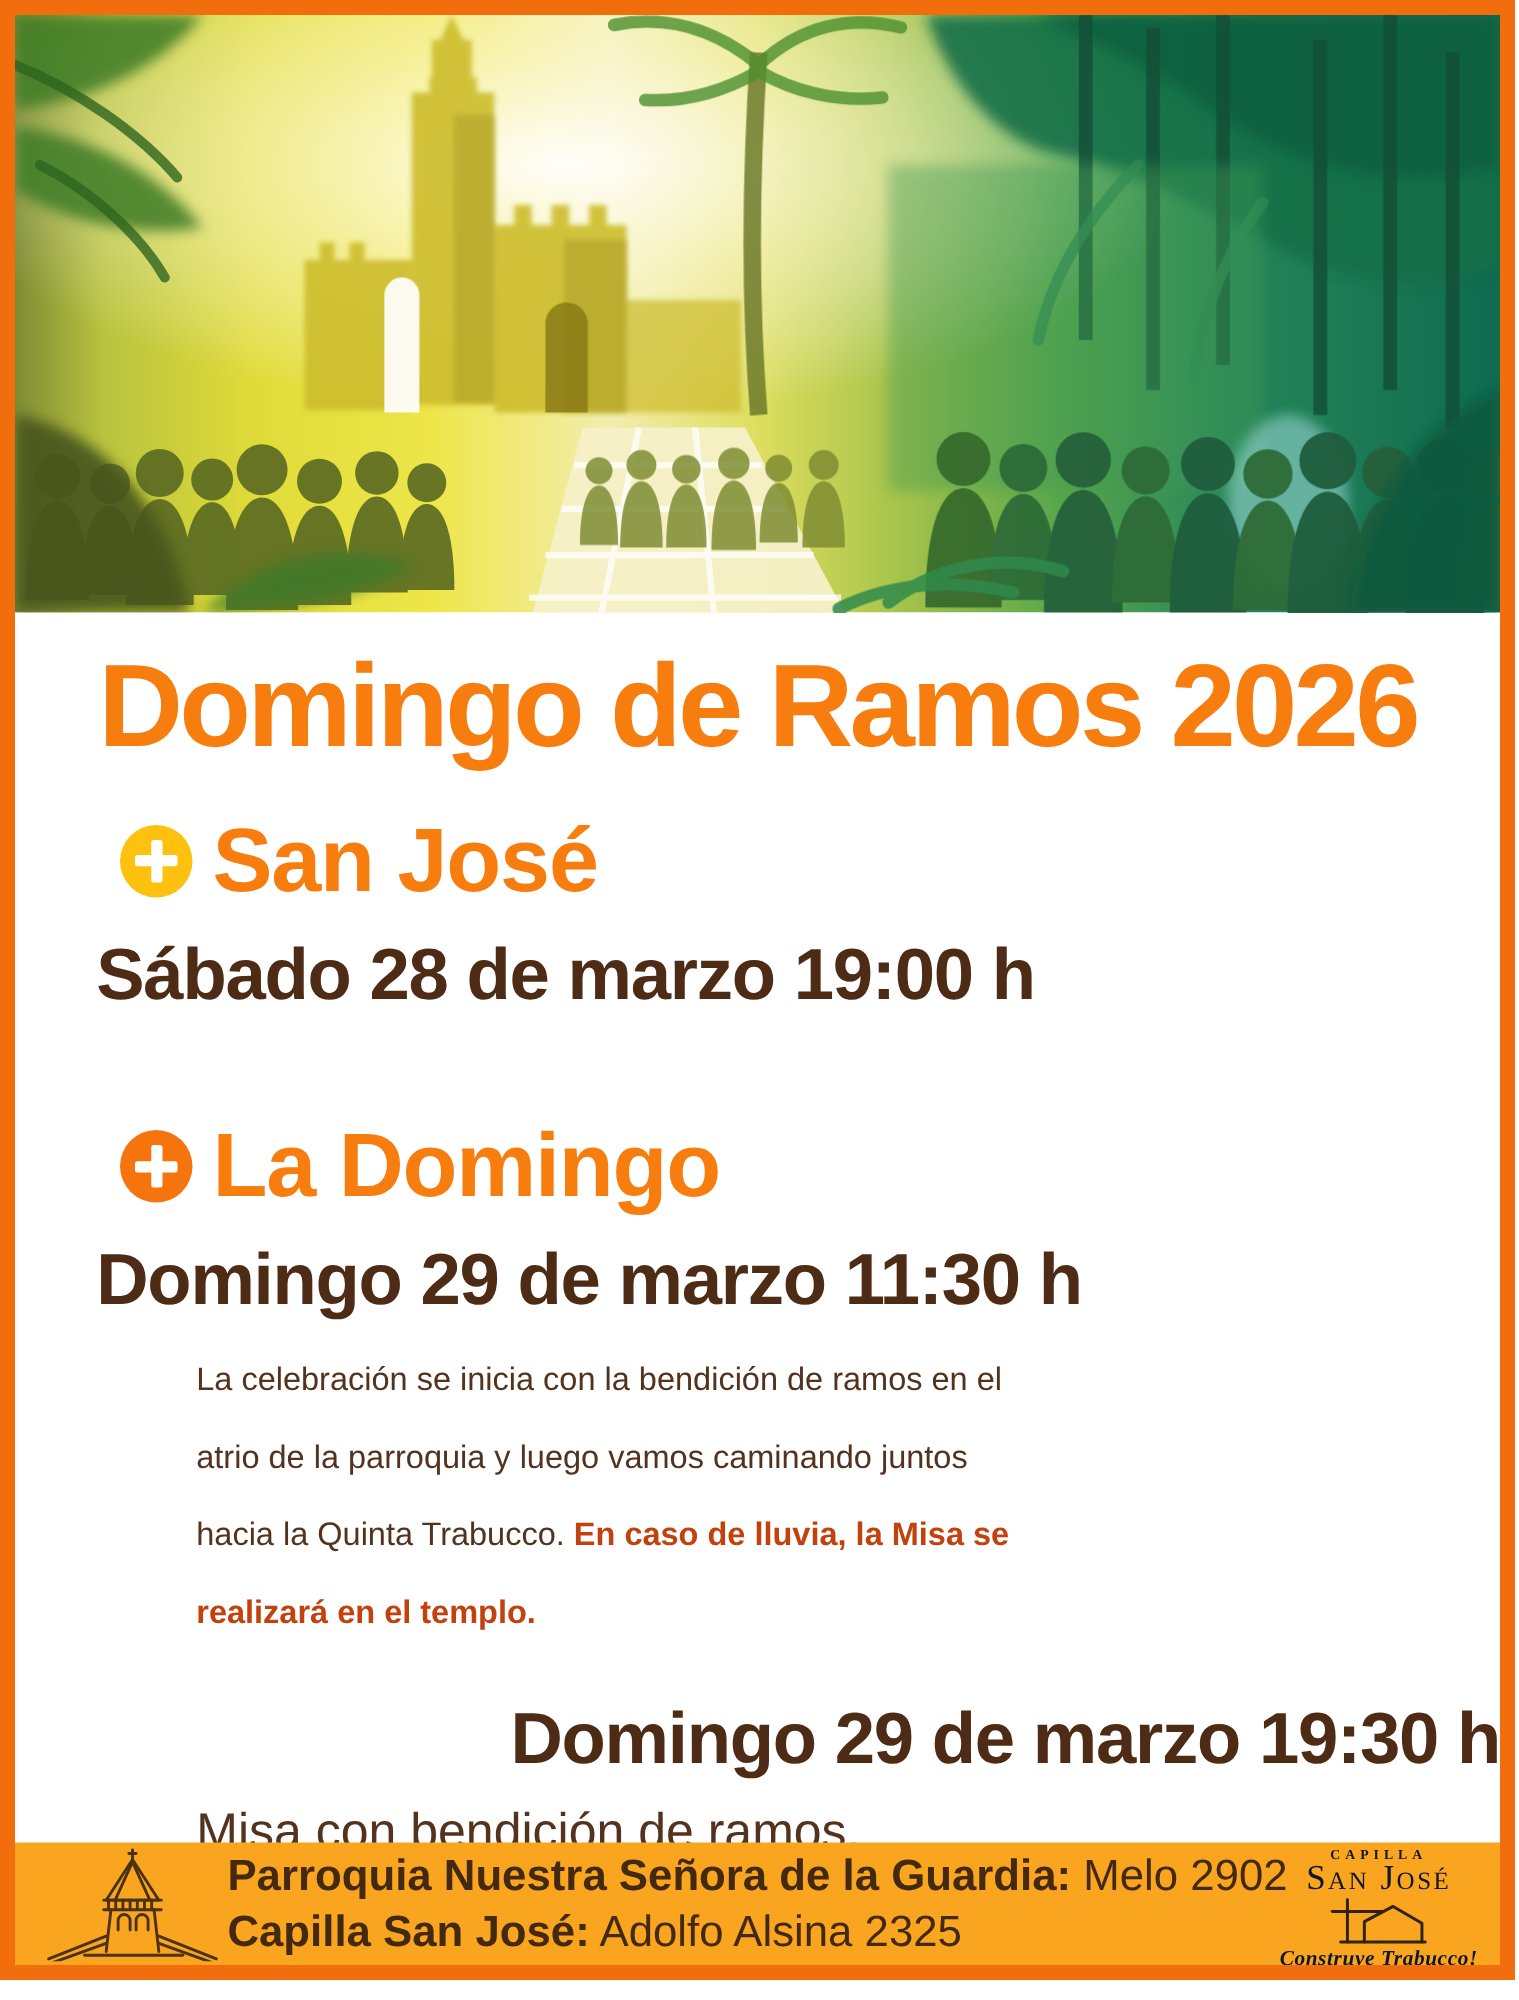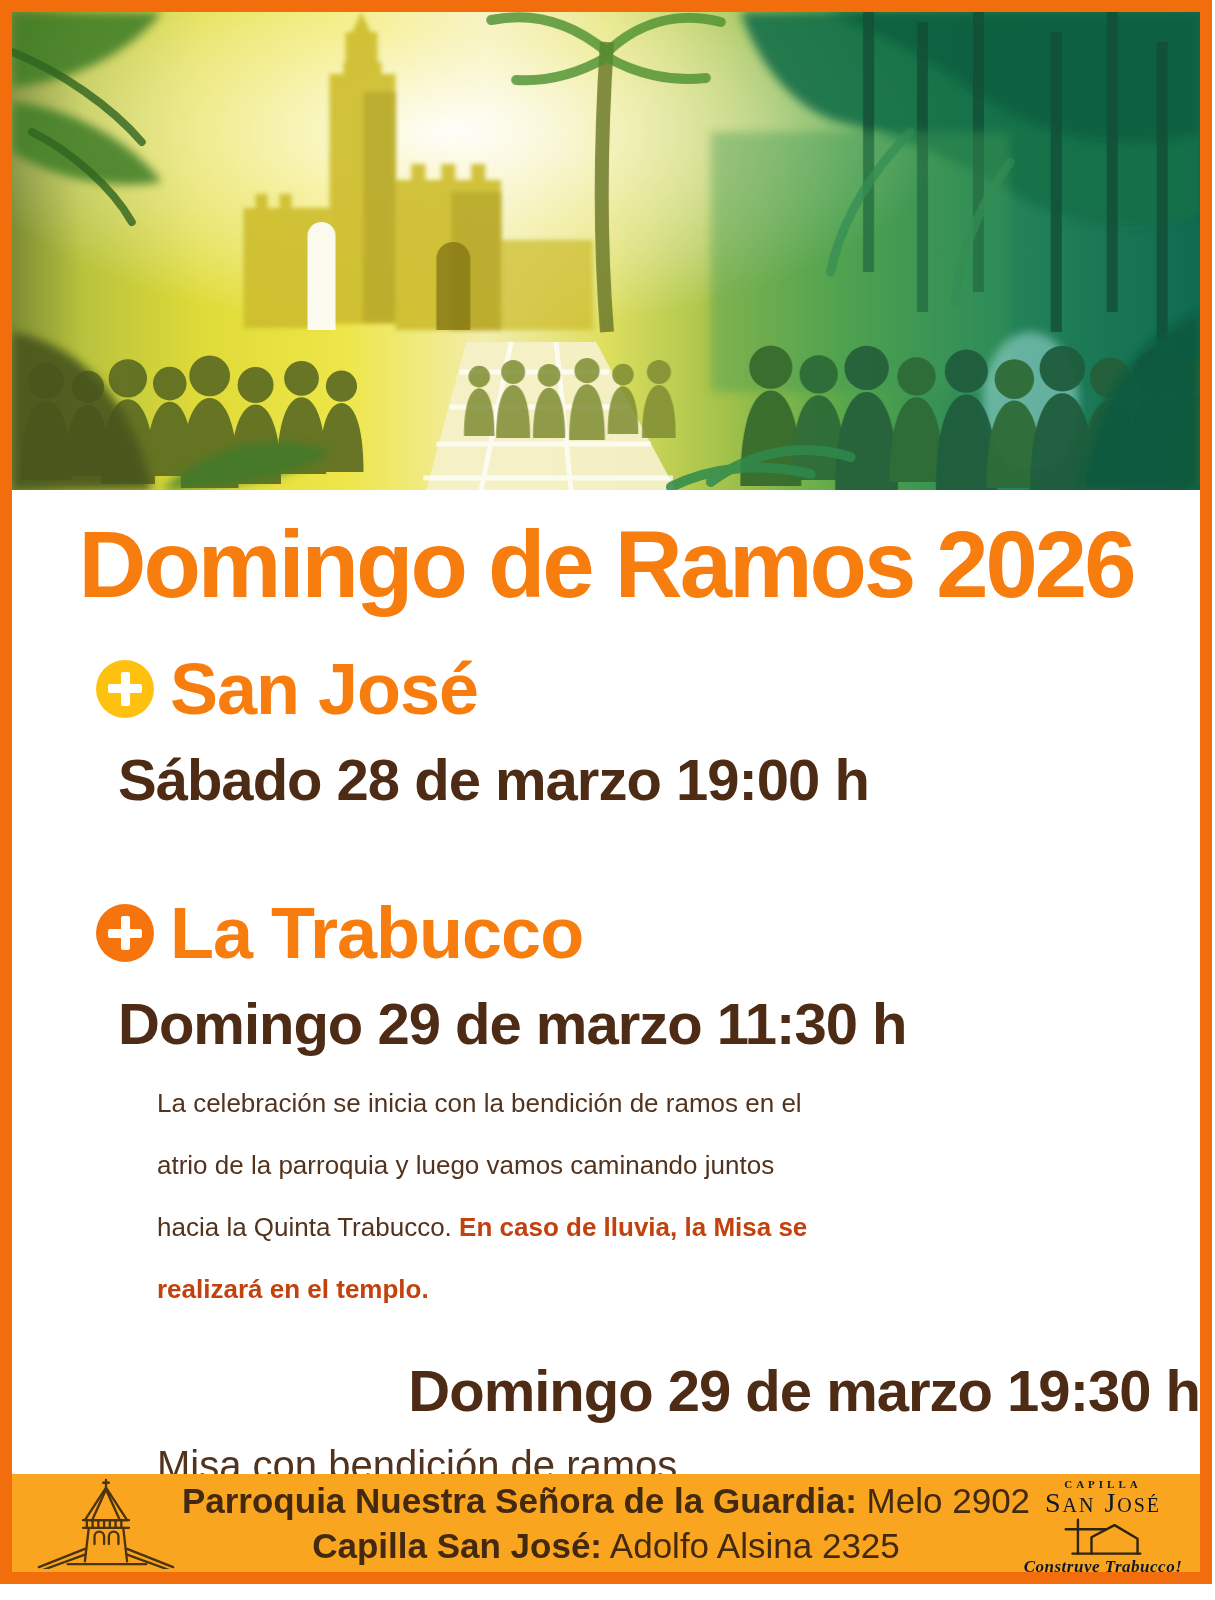--- a/index.html
+++ b/index.html
@@ -34,21 +34,21 @@
   .bullet { position:relative; width:58px; height:58px; border-radius:50%; flex:0 0 58px; }
   .bullet .bar { position:absolute; background:#ffffff; border-radius:2px; }
   .bullet .bar.v { width:9px; height:34px; left:24.5px; top:12px; }
   .bullet .bar.h { width:34px; height:9px; left:12px; top:24.5px; }
   .bullet-yellow { background:#FEC110; }
   .bullet-orange { background:#F5740E; }
 
   .sec-name { font-weight:bold; font-size:72px; color:#F87D0F; letter-spacing:-1px; line-height:1; }
 
   .event-heading {
-    margin:24px 0 0 0; padding-left:106px;
+    margin:24px 0 0 0; padding-left:65px;
     font-size:58px; font-weight:bold; line-height:1.08;
     color:#4E2B15; letter-spacing:-1px;
   }
   .event-heading.second { margin-top:40px;text-align:right; }
 
   .event-body {
     margin:16px 0 0 0; padding-left:145px;
     font-size:26px; line-height:62px; color:#53331D;
   }
   .pline { display:block; white-space:nowrap; }
@@ -58,21 +58,21 @@
     margin:18px 0 0 0; padding-left:145px;
     font-size:40px; color:#53331D; line-height:1.2;
   }
 
   .footer {
     position:absolute; left:0; right:0; bottom:0; height:98px;
     background:#F9A51F; color:#3E2712;
   }
   .footer-lines {
     position:absolute; left:50%; top:50%; transform:translate(-50%,-50%);
-    text-align:center; font-size:35px; line-height:45px; white-space:nowrap;
+    text-align:left; font-size:35px; line-height:45px; white-space:nowrap;
     color:#43290F;
   }
   .f-line strong { font-weight:bold; }
 
   .church-sketch { position:absolute; left:14px; bottom:3px; }
 
   .logo {
     position:absolute; right:8px; top:4px; width:178px; text-align:center;
     font-family:"Liberation Serif", serif; color:#0f172a;
   }
@@ -234,21 +234,21 @@
     </div>
     <h2 class="event-heading">Sábado 28 de marzo 19:00 h</h2>
   </section>
 
   <section class="sec sec-laguardia">
     <div class="sec-head">
       <span class="bullet bullet-orange">
         <span class="bar v"></span>
         <span class="bar h"></span>
       </span>
-      <span class="sec-name">La Trabucco</span>
+      <span class="sec-name">La Domingo</span>
     </div>
 
     <h2 class="event-heading">Domingo 29 de marzo 11:30 h</h2>
 
     <p class="event-body">
       <span class="pline"><span>La celebración se inicia con la bendición de ramos en el</span><strong></strong></span>
       <span class="pline"><span>atrio de la parroquia y luego vamos caminando juntos</span><strong></strong></span>
       <span class="pline"><span>hacia la Quinta Trabucco. </span><strong>En caso de lluvia, la Misa se</strong></span>
       <span class="pline"><span></span><strong>realizará en el templo.</strong></span>
     </p>

